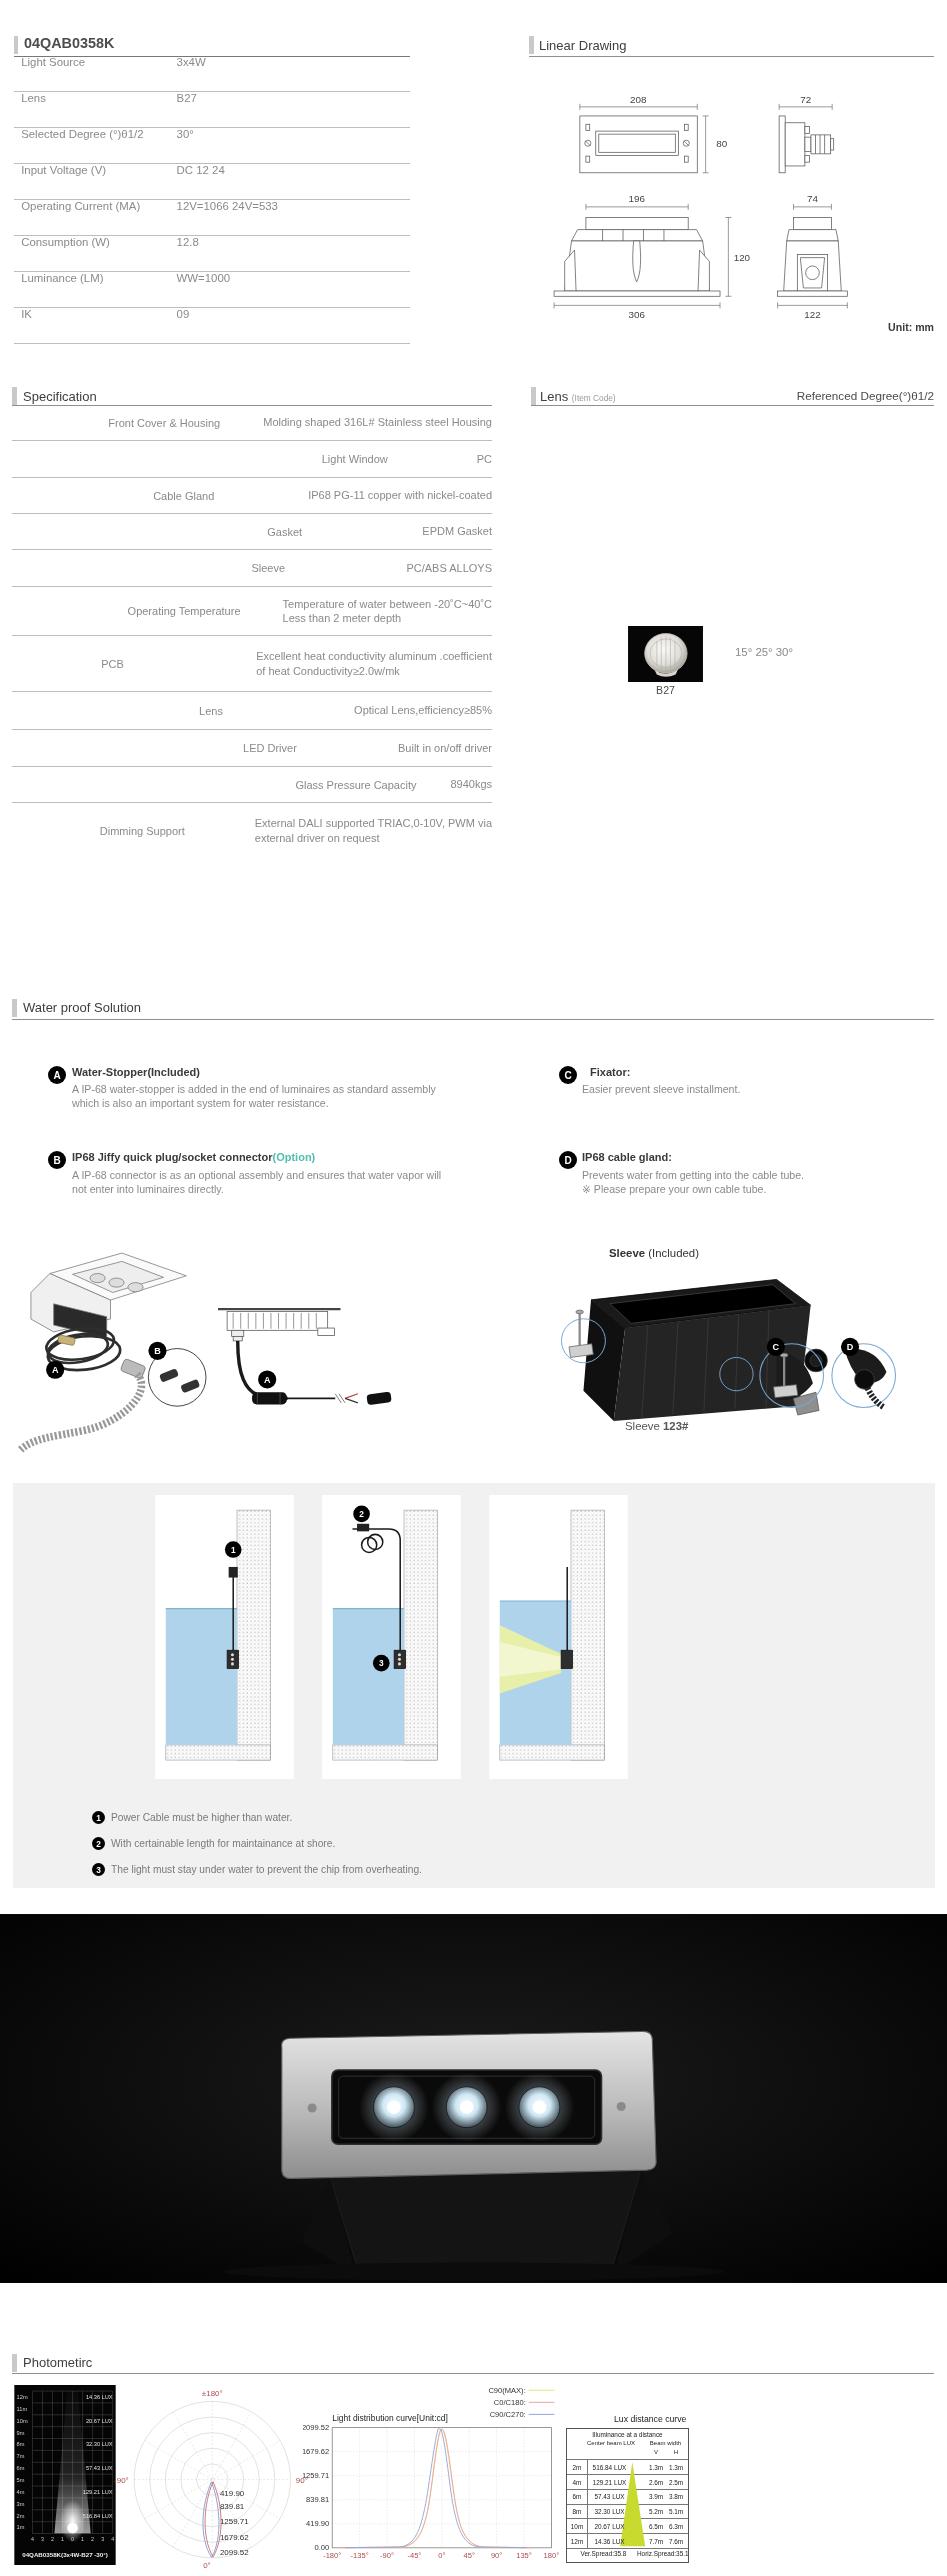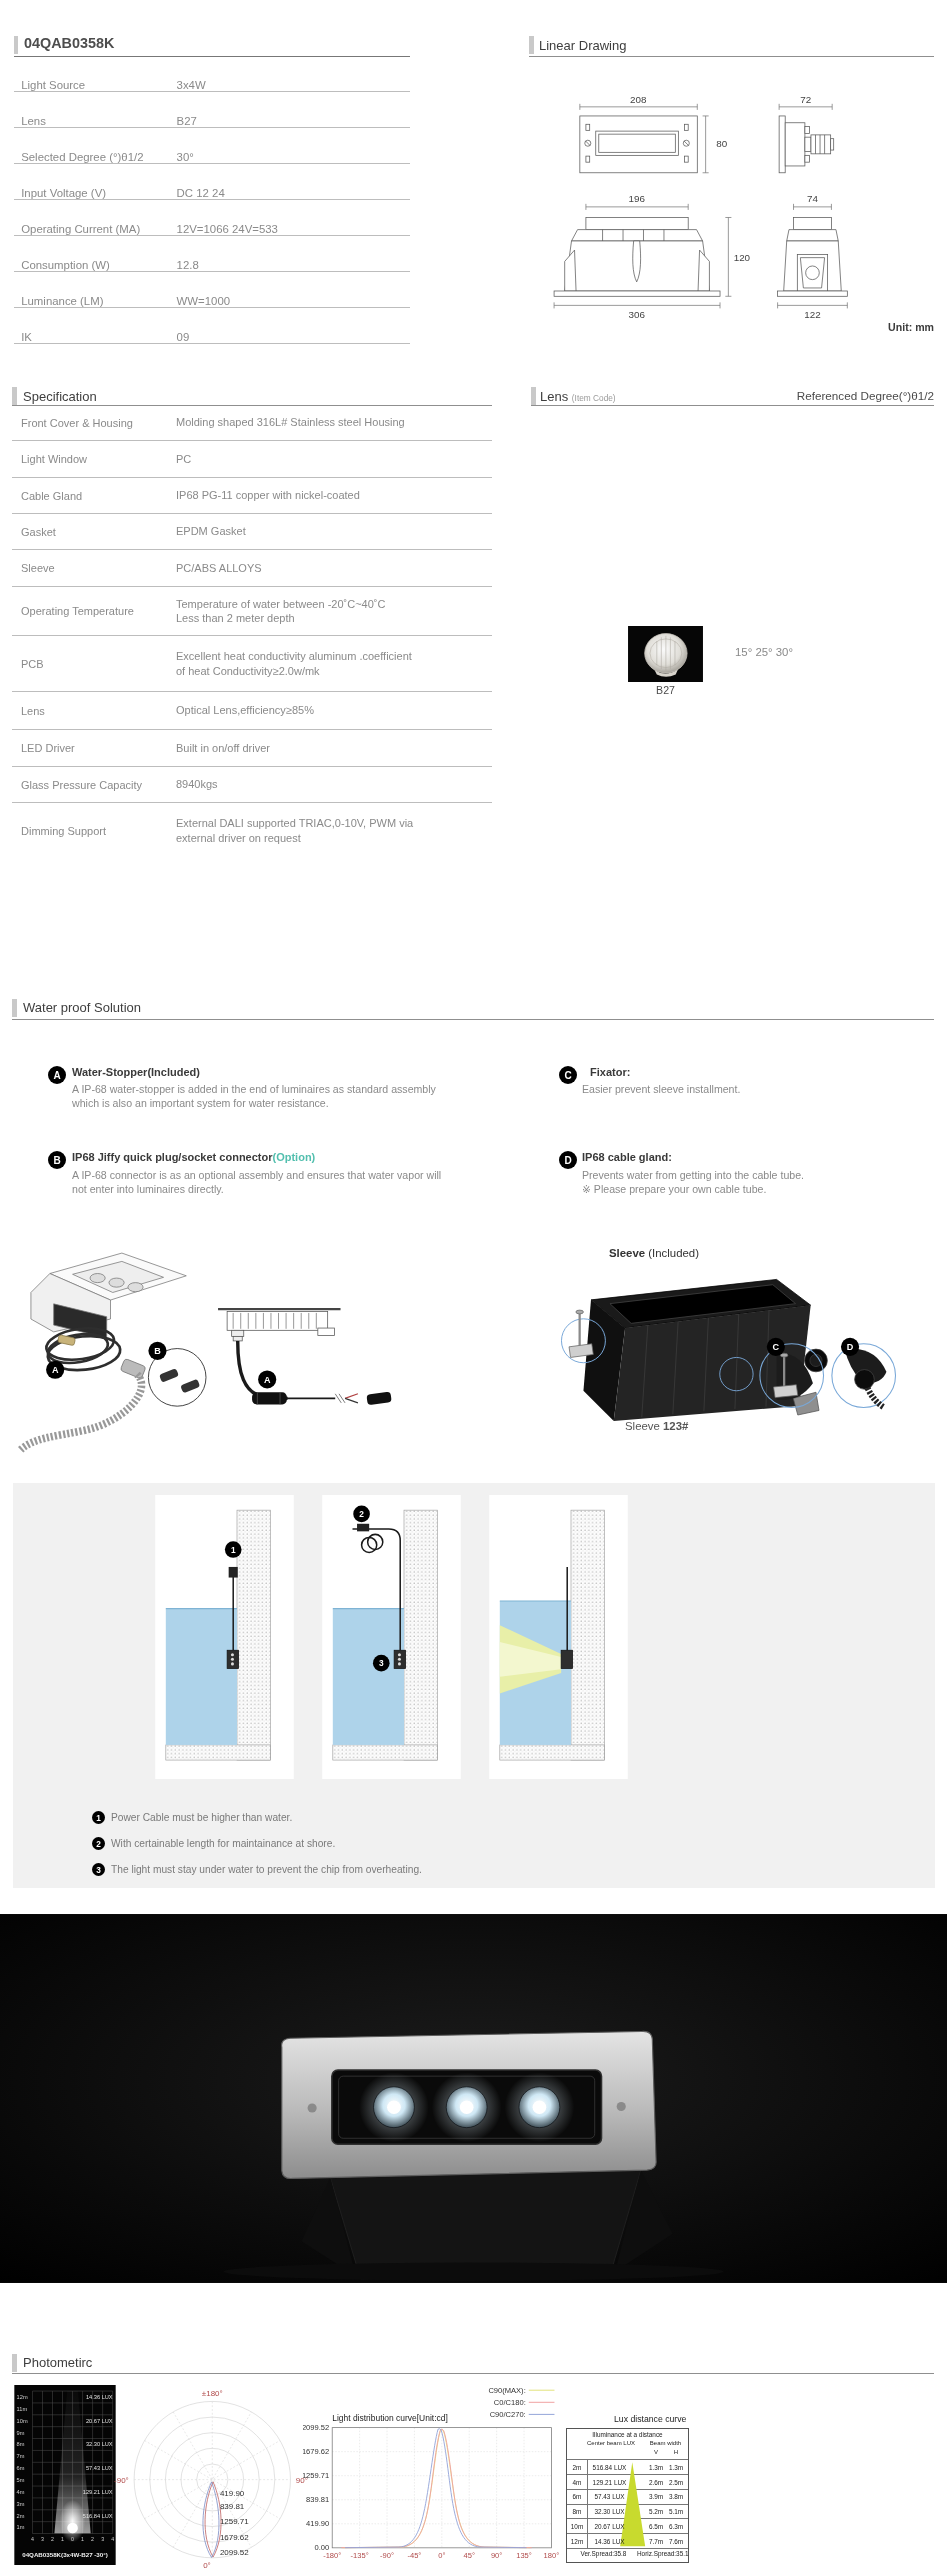--- a/index.html
+++ b/index.html
@@ -4,27 +4,27 @@
 <style>
   html,body{margin:0;padding:0;background:#fff;}
   .page{position:relative;width:947px;height:2576px;background:#fff;overflow:hidden;
         font-family:"Liberation Sans","DejaVu Sans",sans-serif;color:#555;}
   .abs{position:absolute;}
   .sec-bar{position:absolute;width:4.5px;background:#c9c9c9;}
   .sec-title{position:absolute;font-size:13px;color:#3e3e3e;white-space:nowrap;}
   .rule{position:absolute;height:0.8px;background:#8f8f8f;}
   
   .pt{position:absolute;left:13.6px;top:56px;width:396px;}
-  .pt-row{height:35px;border-bottom:0.8px solid #bdbdbd;position:relative;display:flex;align-items:flex-end;}
+  .pt-row{height:35px;border-bottom:0.8px solid #bdbdbd;position:relative;display:flex;align-items:flex-start;}
   .pt-label{padding-left:7.6px;font-size:11.4px;color:#8a8a8a;}
   .pt-value{position:absolute;left:163px;font-size:11.4px;color:#8a8a8a;}
   .code-title{position:absolute;left:24px;top:35px;font-size:14.4px;font-weight:bold;color:#4d4d4d;}
   
   .spec{position:absolute;left:12px;top:405px;width:480px;}
-  .spec-row{display:flex;align-items:center;border-bottom:0.8px solid #bdbdbd;box-sizing:border-box;position:relative;}
+  .spec-row{display:flex;align-items:center;border-bottom:0.8px solid #bdbdbd;box-sizing:border-box;position:relative;justify-content:flex-end;}
   .spec-row:last-child{border-bottom:none;}
   .spec-label{width:155px;padding-left:9px;font-size:11px;color:#8a8a8a;flex-shrink:0;}
   .spec-value{font-size:11px;color:#8a8a8a;line-height:14.4px;}
   
   .badge{position:absolute;width:18px;height:18px;border-radius:50%;background:#000;color:#fff;
          font-size:10px;font-weight:bold;display:flex;align-items:center;justify-content:center;}
   .co-title{position:absolute;font-size:11px;font-weight:bold;color:#3a3a3a;white-space:nowrap;}
   .co-title .suffix{font-weight:bold;color:#3a3a3a;}
   .co-title .teal{color:#52bfae;}
   .co-body{position:absolute;font-size:10.6px;color:#8a8a8a;line-height:14.4px;white-space:nowrap;}

